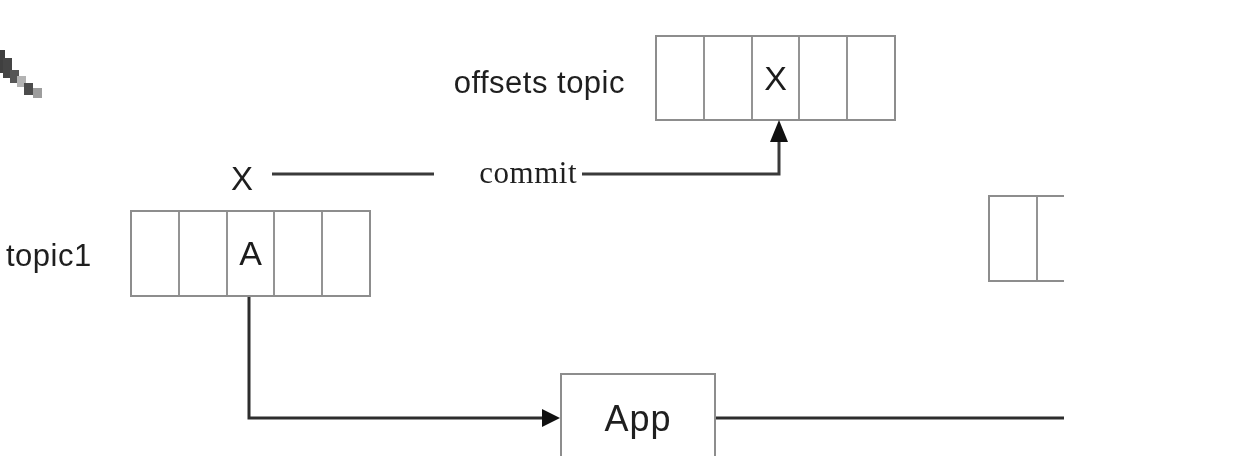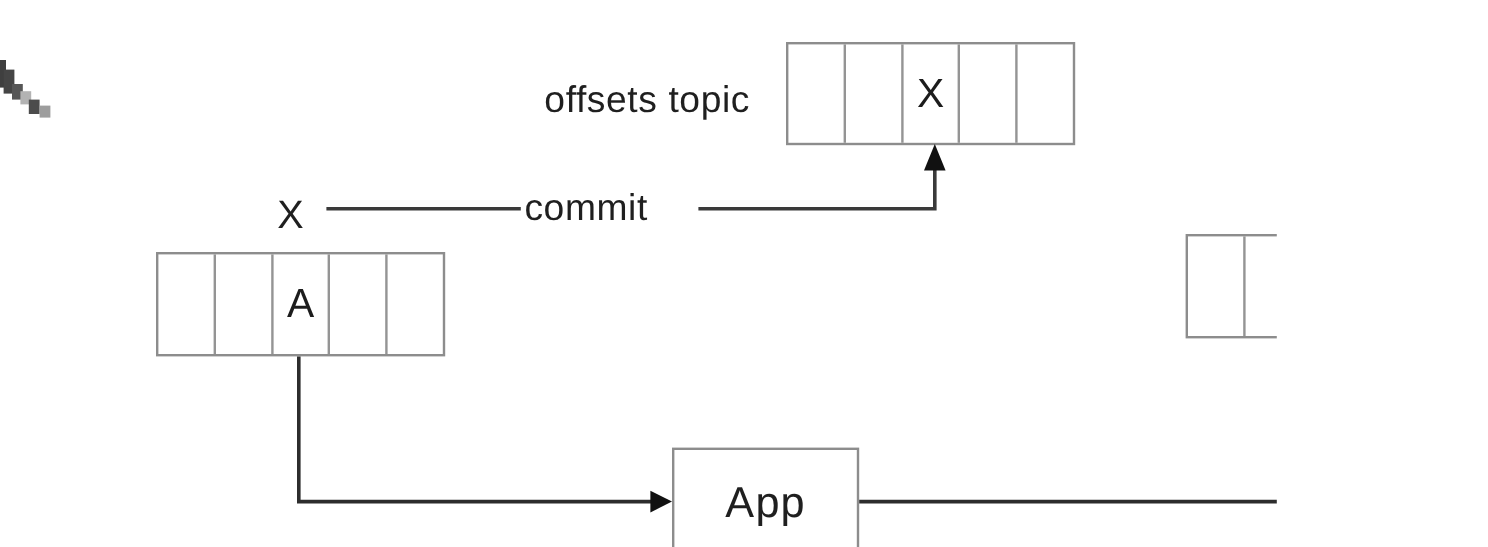--- a/index.html
+++ b/index.html
@@ -80,25 +80,26 @@
     <div class="artifact-sq" style="left:0;top:50px;width:5px;height:23px;background:#3f3f3f;"></div>
     <div class="artifact-sq" style="left:3px;top:58px;width:9px;height:20px;background:#454545;"></div>
     <div class="artifact-sq" style="left:10px;top:70px;width:9px;height:13px;background:#565656;"></div>
     <div class="artifact-sq" style="left:17px;top:76px;width:9px;height:11px;background:#b3b3b3;"></div>
     <div class="artifact-sq" style="left:24px;top:83px;width:9px;height:12px;background:#4c4c4c;"></div>
     <div class="artifact-sq" style="left:33px;top:88px;width:9px;height:10px;background:#9d9d9d;"></div>
   </div>
 
   <div class="lbl" style="left:385px; top:64px; width:240px; text-align:right;">offsets topic</div>
 
+  <div class="lbl" style="left:6px; top:237px;">topic1</div>
 
 
   <div class="lbl" style="left:231px; top:160px; font-size:33px;">X</div>
 
-  <div class="lbl" style="left:437px; top:154px; width:140px; text-align:left;">commit</div>
+  <div class="lbl" style="left:437px; top:154px; width:140px; text-align:right;font-family:Liberation Serif, serif;">commit</div>
 
   <div class="pbox" style="left:655px; top:35px; width:241px; height:86px;">
     <div class="cell"></div>
     <div class="cell"></div>
     <div class="cell">X</div>
     <div class="cell"></div>
     <div class="cell"></div>
   </div>
 
   <div class="pbox" style="left:130px; top:210px; width:241px; height:87px;">

